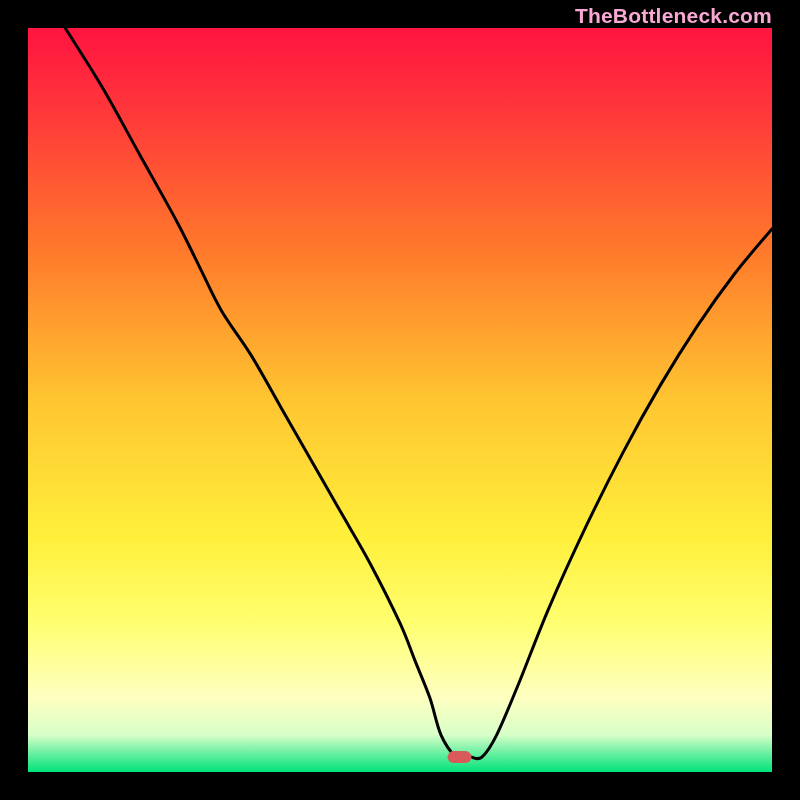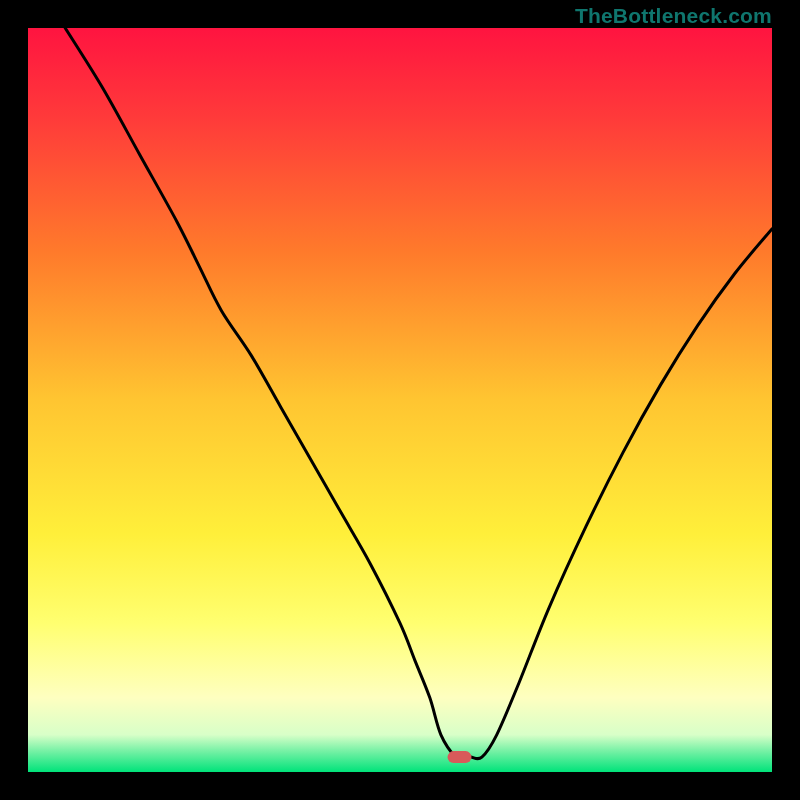--- a/index.html
+++ b/index.html
@@ -23,21 +23,21 @@
     height: 744px;
     
   }
   .watermark {
     position: absolute;
     top: 4px;
     right: 28px;
     font-family: Arial, Helvetica, sans-serif;
     font-size: 21px;
     font-weight: bold;
-    color: #0f766e;
+    color: #f9a8d4;
     letter-spacing: 0.2px;
   }
 </style>
 </head>
 <body>
 
 <div class="container">
 
   <div class="watermark">TheBottleneck.com</div>
 

